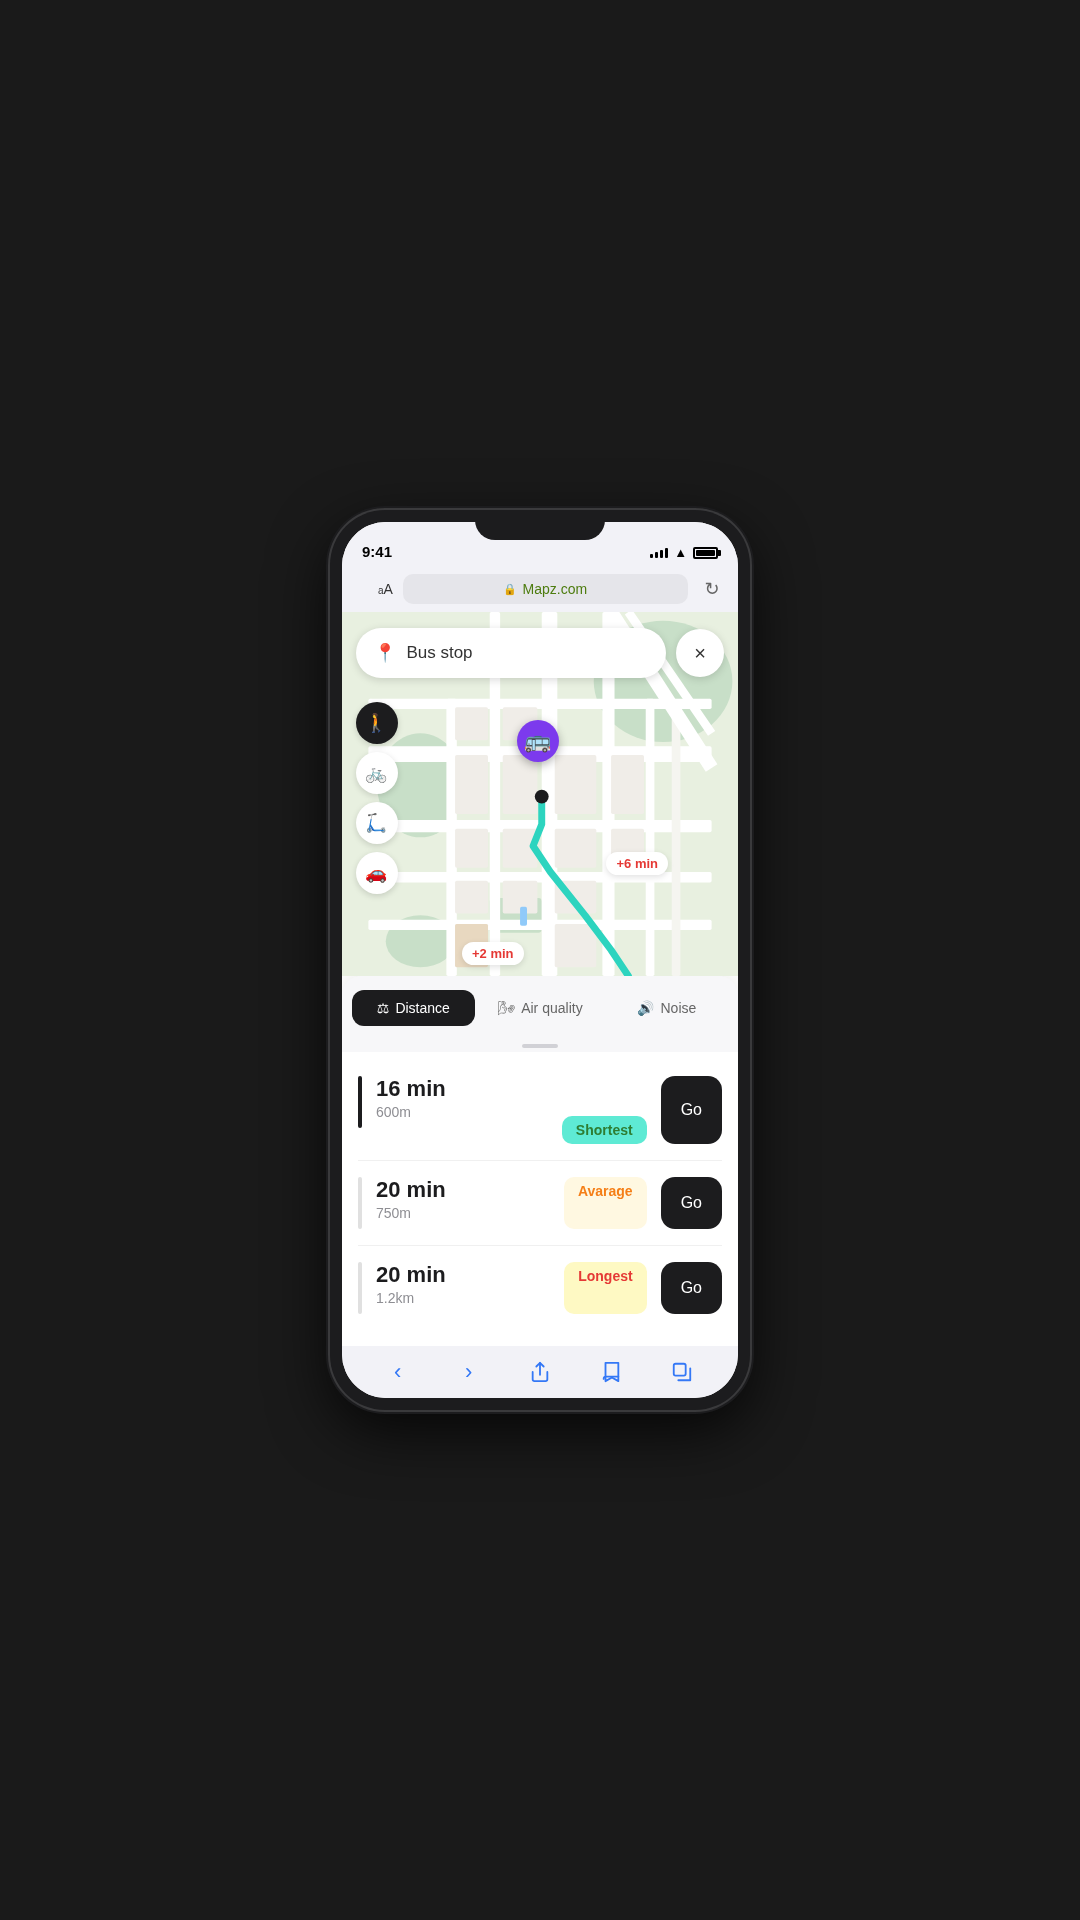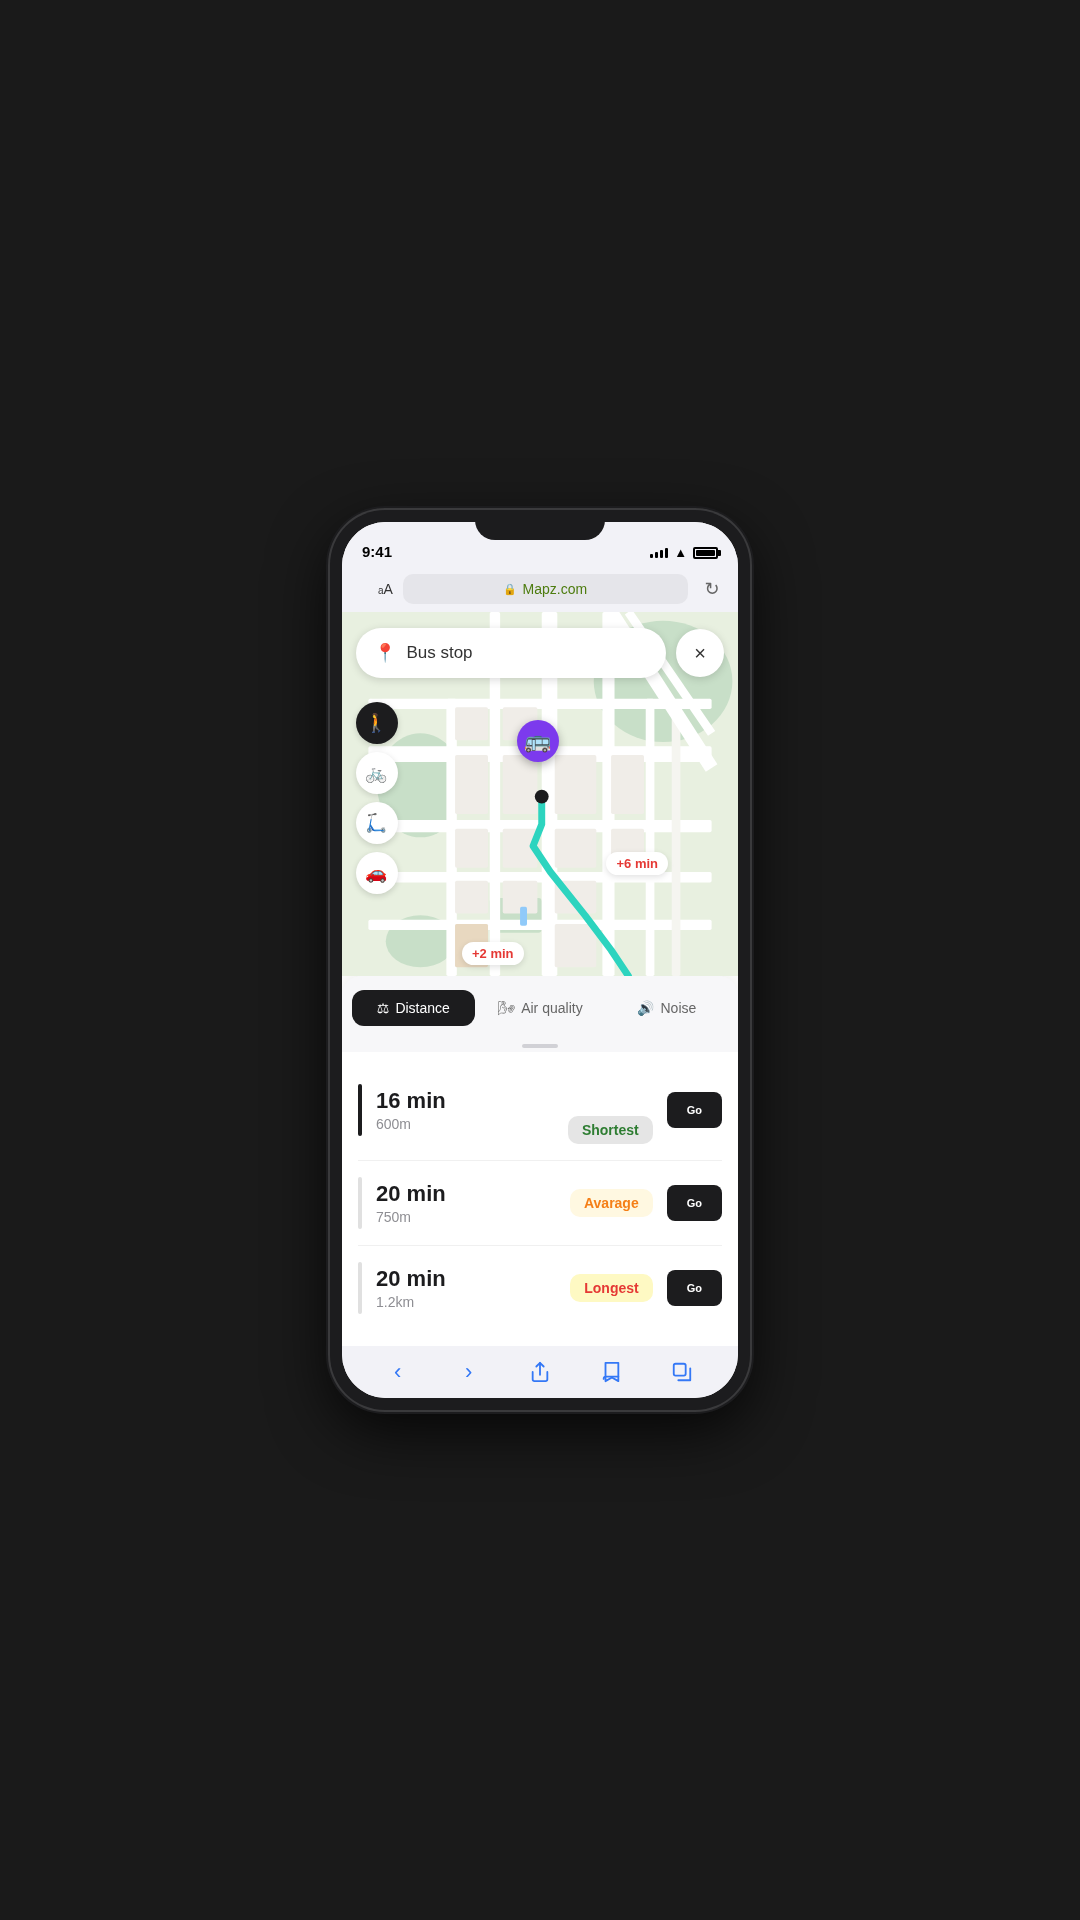--- a/index.html
+++ b/index.html
@@ -341,21 +341,20 @@
 
     
     .route-list {
       padding: 8px 16px 16px;
       background: #fff;
     }
 
     .route-item {
       padding: 16px 0;
       display: flex;
-      align-items: center;
       gap: 14px;
       border-bottom: 1px solid #f0f0f0;
     }
 
     .route-item:last-child {
       border-bottom: none;
     }
 
     .route-indicator {
       width: 4px;
@@ -381,43 +380,43 @@
     }
 
     .route-badge {
       padding: 6px 14px;
       border-radius: 10px;
       font-size: 14px;
       font-weight: 600;
     }
 
     .badge-shortest {
-      background: #e5e5e5;
+      background: #5eead4;
       color: #2e7d32;
       margin-top: 40px;
     }
 
     .badge-average {
       background: #fff8e1;
       color: #f57f17;
     }
 
     .badge-longest {
       background: #fef9c3;
       color: #e53935;
     }
 
     .go-btn {
       background: #1c1c1e;
       color: #fff;
       border: none;
-      border-radius: 8px;
+      border-radius: 14px;
       padding: 12px 20px;
-      font-size: 11px;
-      font-weight: 700;
+      font-size: 16px;
+      font-weight: 400;
       cursor: pointer;
     }
 
     
     .safari-bottom {
       background: #f2f2f7;
       padding: 10px 20px;
       display: flex;
       justify-content: space-around;
       align-items: center;

